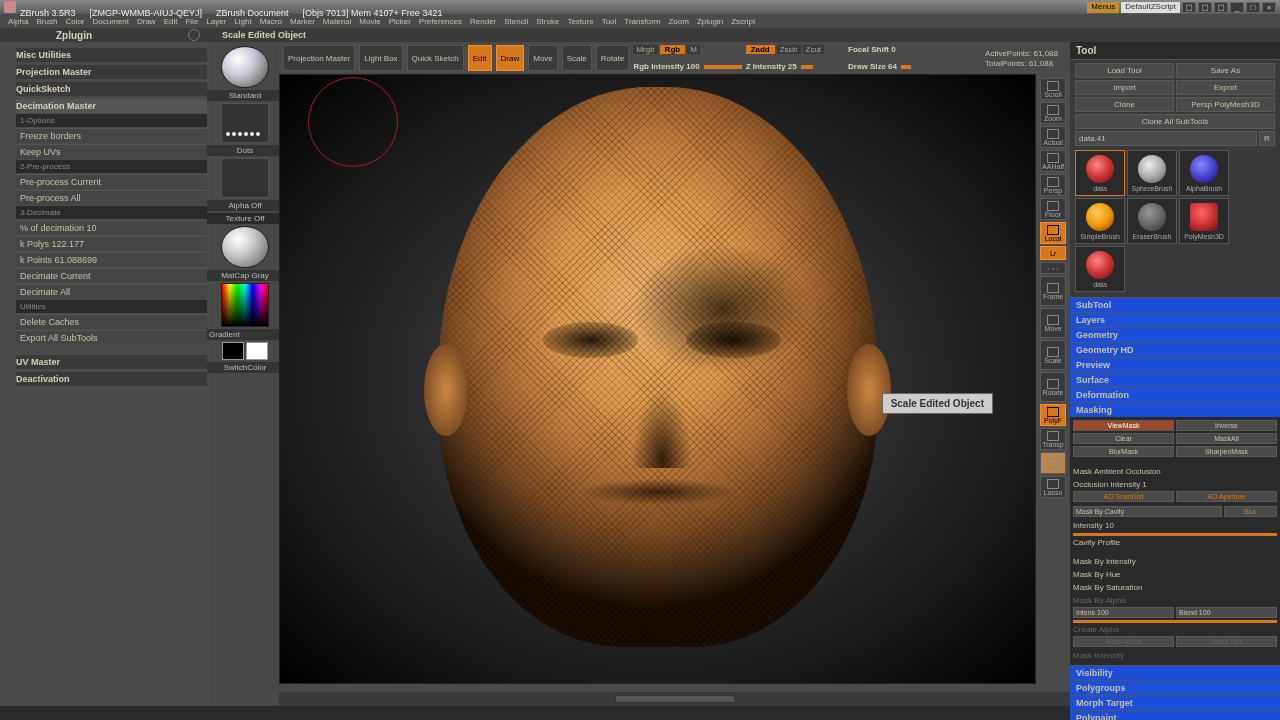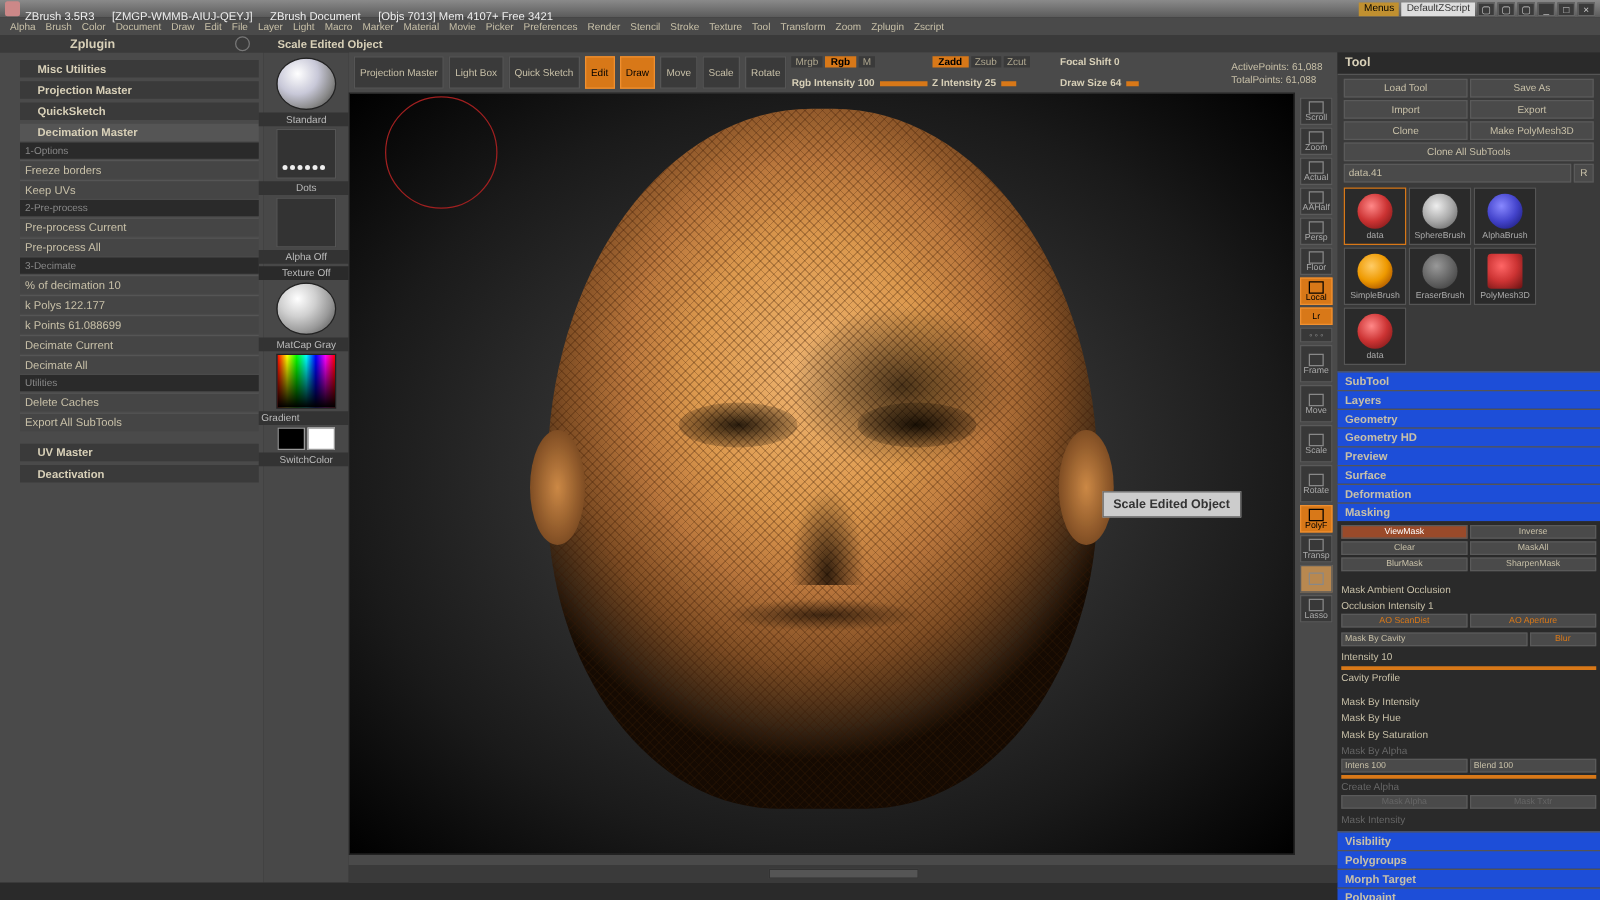--- a/index.html
+++ b/index.html
@@ -22,21 +22,21 @@
 .row2 { height: 14px; background: #3a3a3a; display: flex; align-items: center; }
 .row2 .ztitle { width: 210px; padding-left: 56px; font-weight: bold; color: #d8d0b8; font-size: 10px; display: flex; align-items: center; justify-content: space-between; padding-right: 10px;}
 .row2 .reload { width: 12px; height: 12px; border: 1px solid #777; border-radius: 6px; }
 .row2 .status { padding-left: 12px; font-weight: bold; color: #d8d0b8; }
 
 
 .middle { display: flex; height: 664px; }
 
 
 .left { width: 211px; background: #4a4a4a; padding: 4px 4px 4px 16px; display: flex; flex-direction: column; gap: 1px; }
-.left .hdr { background: #3a3a3a; color: #d8d0b8; font-weight: bold; padding: 2px 14px; margin-top: 2px; font-size: 9px; }
+.left .hdr { background: #3a3a3a; color: #d8d0b8; font-weight: bold; padding: 2px 0; margin-top: 2px; font-size: 9px; }
 .left .sub { background: #2a2a2a; color: #888; padding: 2px 4px; font-size: 8px; }
 .left .btn { background: #454545; color: #c8c0a8; padding: 2px 4px; font-size: 9px; border-top: 1px solid #555; }
 
 
 .leftstrip { width: 68px; background: #484848; padding: 4px 2px; display: flex; flex-direction: column; align-items: center; gap: 2px; }
 .brush-sphere { width: 48px; height: 42px; background: radial-gradient(circle at 35% 30%, #fff, #c8c8d8 40%, #888 70%, #333); border-radius: 50%; border: 1px solid #222; }
 .brush-label { font-size: 8px; color: #bbb; background: #333; width: 76px; text-align: center; padding: 1px 0; }
 .stroke-box { width: 48px; height: 40px; background: #333; border: 1px solid #555; position: relative; }
 .stroke-dots { position: absolute; left: 4px; bottom: 6px; display: flex; gap: 2px; }
 .stroke-dots span { width: 4px; height: 4px; background: #eee; border-radius: 50%; }
@@ -384,21 +384,21 @@
       <div class="btnrow">
         <div class="rbtn">Load Tool</div>
         <div class="rbtn">Save As</div>
       </div>
       <div class="btnrow">
         <div class="rbtn">Import</div>
         <div class="rbtn">Export</div>
       </div>
       <div class="btnrow">
         <div class="rbtn">Clone</div>
-        <div class="rbtn">Make PolyMesh3D</div>
+        <div class="rbtn">Persp PolyMesh3D</div>
       </div>
       <div class="btnrow">
           <div class="rbtn">Clone All SubTools</div>
         </div>
       <div class="btnrow">
         <div class="rbtn" style="text-align:left">data.41</div>
         <div class="rbtn" style="flex:0 0 16px">R</div>
       </div>
       <div class="thumbgrid">
         <div class="thumb sel">

